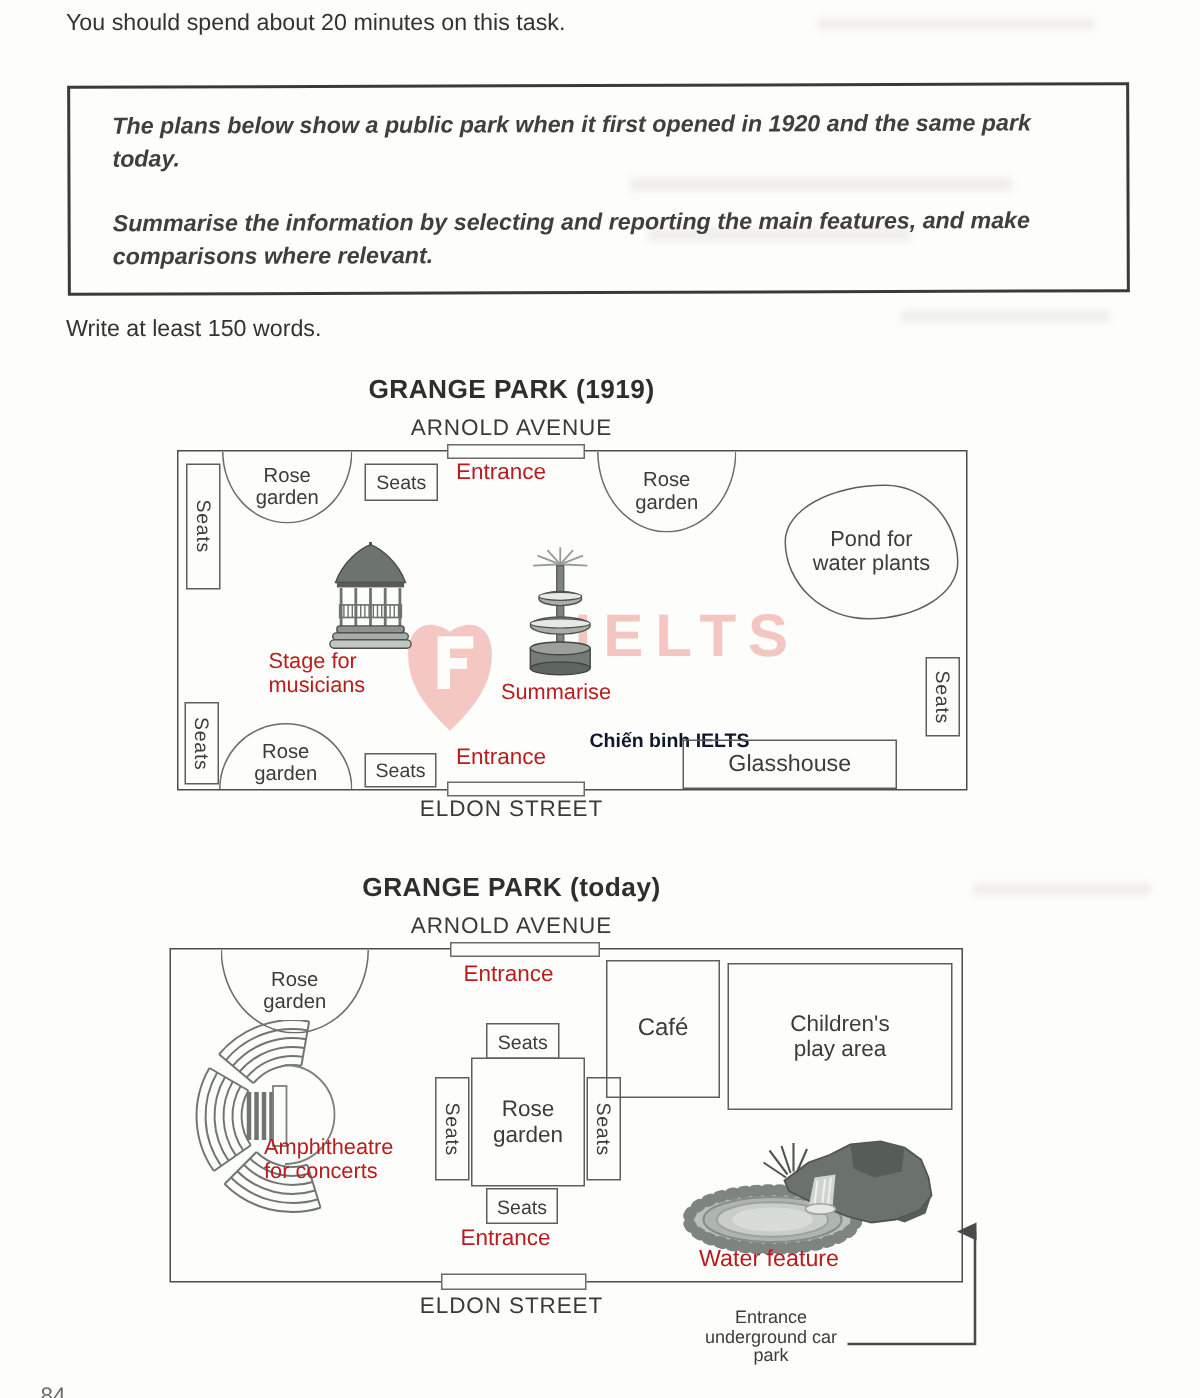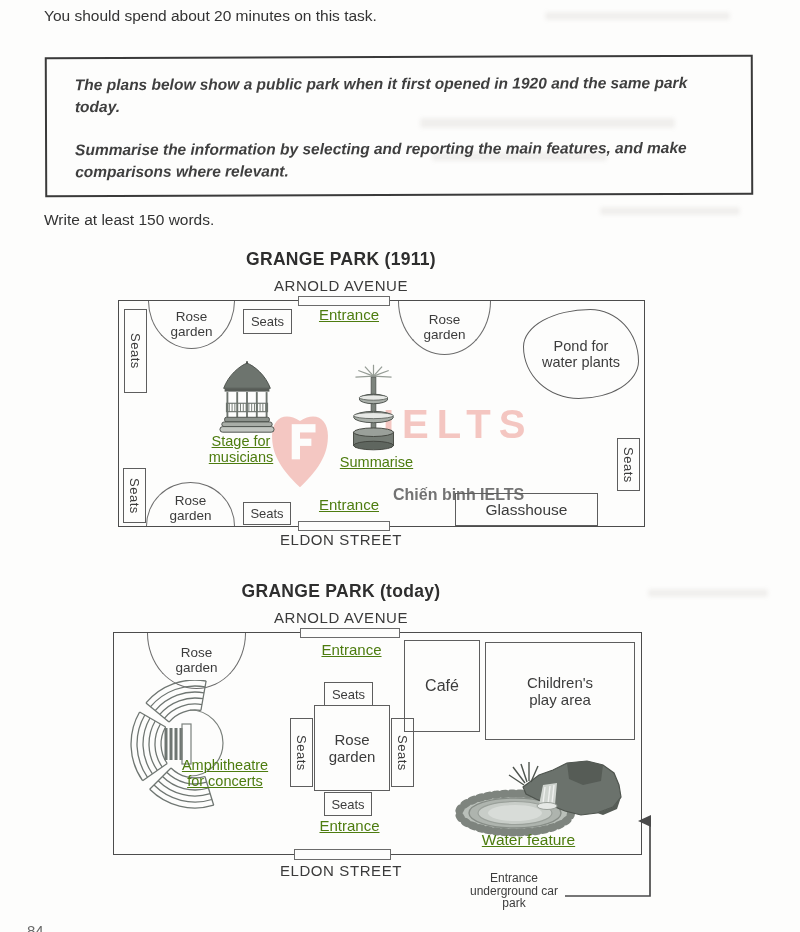--- a/index.html
+++ b/index.html
@@ -34,27 +34,27 @@
   .arc-top{position:absolute;border:1.4px solid #6b6b6b;border-top:none;
            border-radius:0 0 50% 50% / 0 0 100% 100%;display:flex;align-items:center;
            justify-content:center;text-align:center;}
   .arc-bottom{position:absolute;border:1.4px solid #6b6b6b;border-bottom:none;
            border-radius:50% 50% 0 0 / 100% 100% 0 0;display:flex;align-items:flex-end;
            justify-content:center;text-align:center;}
   .blob{position:absolute;border:1.4px solid #5e5e5e;
         border-radius:58% 42% 52% 48% / 42% 58% 42% 58%;display:flex;align-items:center;
         justify-content:center;text-align:center;}
   .gate{position:absolute;height:8px;background:#fdfdfc;border:1.2px solid #6b6b6b;}
-  .flabel{position:absolute;text-align:center;color:#4d7c0f;line-height:1.12;text-decoration:underline;}
+  .flabel{position:absolute;color:#b91c1c;line-height:1.12;}
 
   
   .wm{position:absolute;z-index:1;color:#f2bdb8;}
   .wm-ielts{left:383px;top:402px;font-size:40px;font-weight:bold;letter-spacing:8px;color:#f4c6c1;}
   .wm-fighter{left:376px;top:446px;font-size:36px;font-weight:bold;letter-spacing:3px;color:#f1b9b3;}
-  .wm-tag{left:393px;top:486px;font-size:16px;font-weight:bold;color:#737373;}
+  .wm-tag{left:393px;top:486px;font-size:13px;font-weight:bold;color:#0f172a;}
   .park, .over-wm{z-index:2;}
 
   .pagenum{left:27px;top:922px;font-size:15px;color:#6a6a6a;}
 </style>
 </head>
 <body>
 
 <div class="page">
 
   <div class="smudge" style="left:545px;top:12px;width:185px;height:8px;"></div>
@@ -76,41 +76,41 @@
 
   <svg class="wm" style="left:270px;top:406px;width:60px;height:86px;" viewBox="0 0 58 82">
     <path d="M29,78 C8,58 2,44 2,28 C2,12 14,4 29,14 C44,4 56,12 56,28 C56,44 50,58 29,78 Z" fill="#f4c7c2"></path>
     <rect x="21" y="17" width="8" height="34" fill="#fdfdfc"></rect>
     <rect x="29" y="17" width="15" height="8" fill="#fdfdfc"></rect>
     <rect x="29" y="31" width="11" height="7" fill="#fdfdfc"></rect>
   </svg>
   <div class="wm wm-ielts">IELTS</div>
   <div class="wm wm-tag">Chiến binh IELTS</div>
 
-  <div class="abs map-title center over-wm" style="top:249px;">GRANGE PARK (1911)</div>
+  <div class="abs map-title center over-wm" style="top:249px;">GRANGE PARK (1919)</div>
   <div class="abs street center over-wm" style="top:277px;">ARNOLD AVENUE</div>
 
   <div class="park" style="left:118px;top:300px;width:525px;height:225px;">
 
     <div class="fbox seat-v" style="left:5px;top:8px;width:21px;height:82px;">Seats</div>
 
     <div class="arc-top" style="left:29px;top:0;width:85px;height:47px;font-size:13.5px;">
       <span style="width:55px;line-height:1.1;">Rose garden</span>
     </div>
 
     <div class="fbox" style="left:124px;top:8px;width:47px;height:23px;">Seats</div>
 
     <div class="gate" style="left:179px;top:-5px;width:90px;"></div>
     <div class="flabel" style="left:185px;top:6px;width:90px;font-size:15px;">Entrance</div>
 
     <div class="arc-top" style="left:279px;top:0;width:91px;height:53px;font-size:13.5px;">
       <span style="width:55px;line-height:1.1;">Rose garden</span>
     </div>
 
-    <div class="blob" style="left:404px;top:8px;width:114px;height:88px;font-size:14.5px;align-items:center;">
+    <div class="blob" style="left:404px;top:22px;width:114px;height:88px;font-size:14.5px;align-items:center;">
       <span style="width:92px;line-height:1.12;">Pond for water plants</span>
     </div>
 
     <svg class="abs" style="left:100px;top:57px;width:56px;height:84px;" viewBox="0 0 60 85">
       <line x1="30" y1="1" x2="30" y2="6" stroke="#4a4f4a" stroke-width="2"></line>
       <path d="M30,3 C38,6 50,16 55,30 L5,30 C10,16 22,6 30,3 Z" fill="#6d746e" stroke="#474c47" stroke-width="1"></path>
       <rect x="6" y="30" width="48" height="3.5" fill="#575c57"></rect>
       <line x1="9" y1="34" x2="9" y2="61" stroke="#6d746e" stroke-width="2"></line>
       <line x1="19.5" y1="34" x2="19.5" y2="61" stroke="#6d746e" stroke-width="2"></line>
       <line x1="30" y1="34" x2="30" y2="61" stroke="#6d746e" stroke-width="2"></line>
@@ -130,21 +130,21 @@
           <line x1="38" y1="46" x2="38" y2="55"></line>
         <line x1="41" y1="46" x2="41" y2="55"></line>
           <line x1="44" y1="46" x2="44" y2="55"></line>
         <line x1="47" y1="46" x2="47" y2="55"></line>
           <line x1="50" y1="46" x2="50" y2="55"></line>
       </g>
       <rect x="6" y="61" width="48" height="5" rx="2" fill="#8d938d" stroke="#4a4f4a" stroke-width="1"></rect>
       <rect x="3" y="66" width="54" height="5" rx="2.5" fill="#a8ada7" stroke="#4a4f4a" stroke-width="1"></rect>
       <rect x="1" y="71" width="58" height="6" rx="3" fill="#c2c6c1" stroke="#4a4f4a" stroke-width="1"></rect>
     </svg>
-    <div class="flabel" style="left:80px;top:132px;width:84px;font-size:14.5px;">Stage for musicians</div>
+    <div class="flabel" style="left:60px;top:132px;width:84px;font-size:14.5px;">Stage for musicians</div>
 
     <svg class="abs" style="left:226px;top:61px;width:57px;height:92px;" viewBox="0 0 60 95">
       <g stroke="#959c95" stroke-width="1.3">
         <line x1="30" y1="14" x2="30" y2="2"></line>
           <line x1="30" y1="14" x2="21" y2="4"></line>
         <line x1="30" y1="14" x2="39" y2="4"></line>
           <line x1="30" y1="14" x2="14" y2="8"></line>
         <line x1="30" y1="14" x2="46" y2="8"></line>
           <line x1="30" y1="14" x2="11" y2="15"></line>
         <line x1="30" y1="14" x2="49" y2="15"></line>

